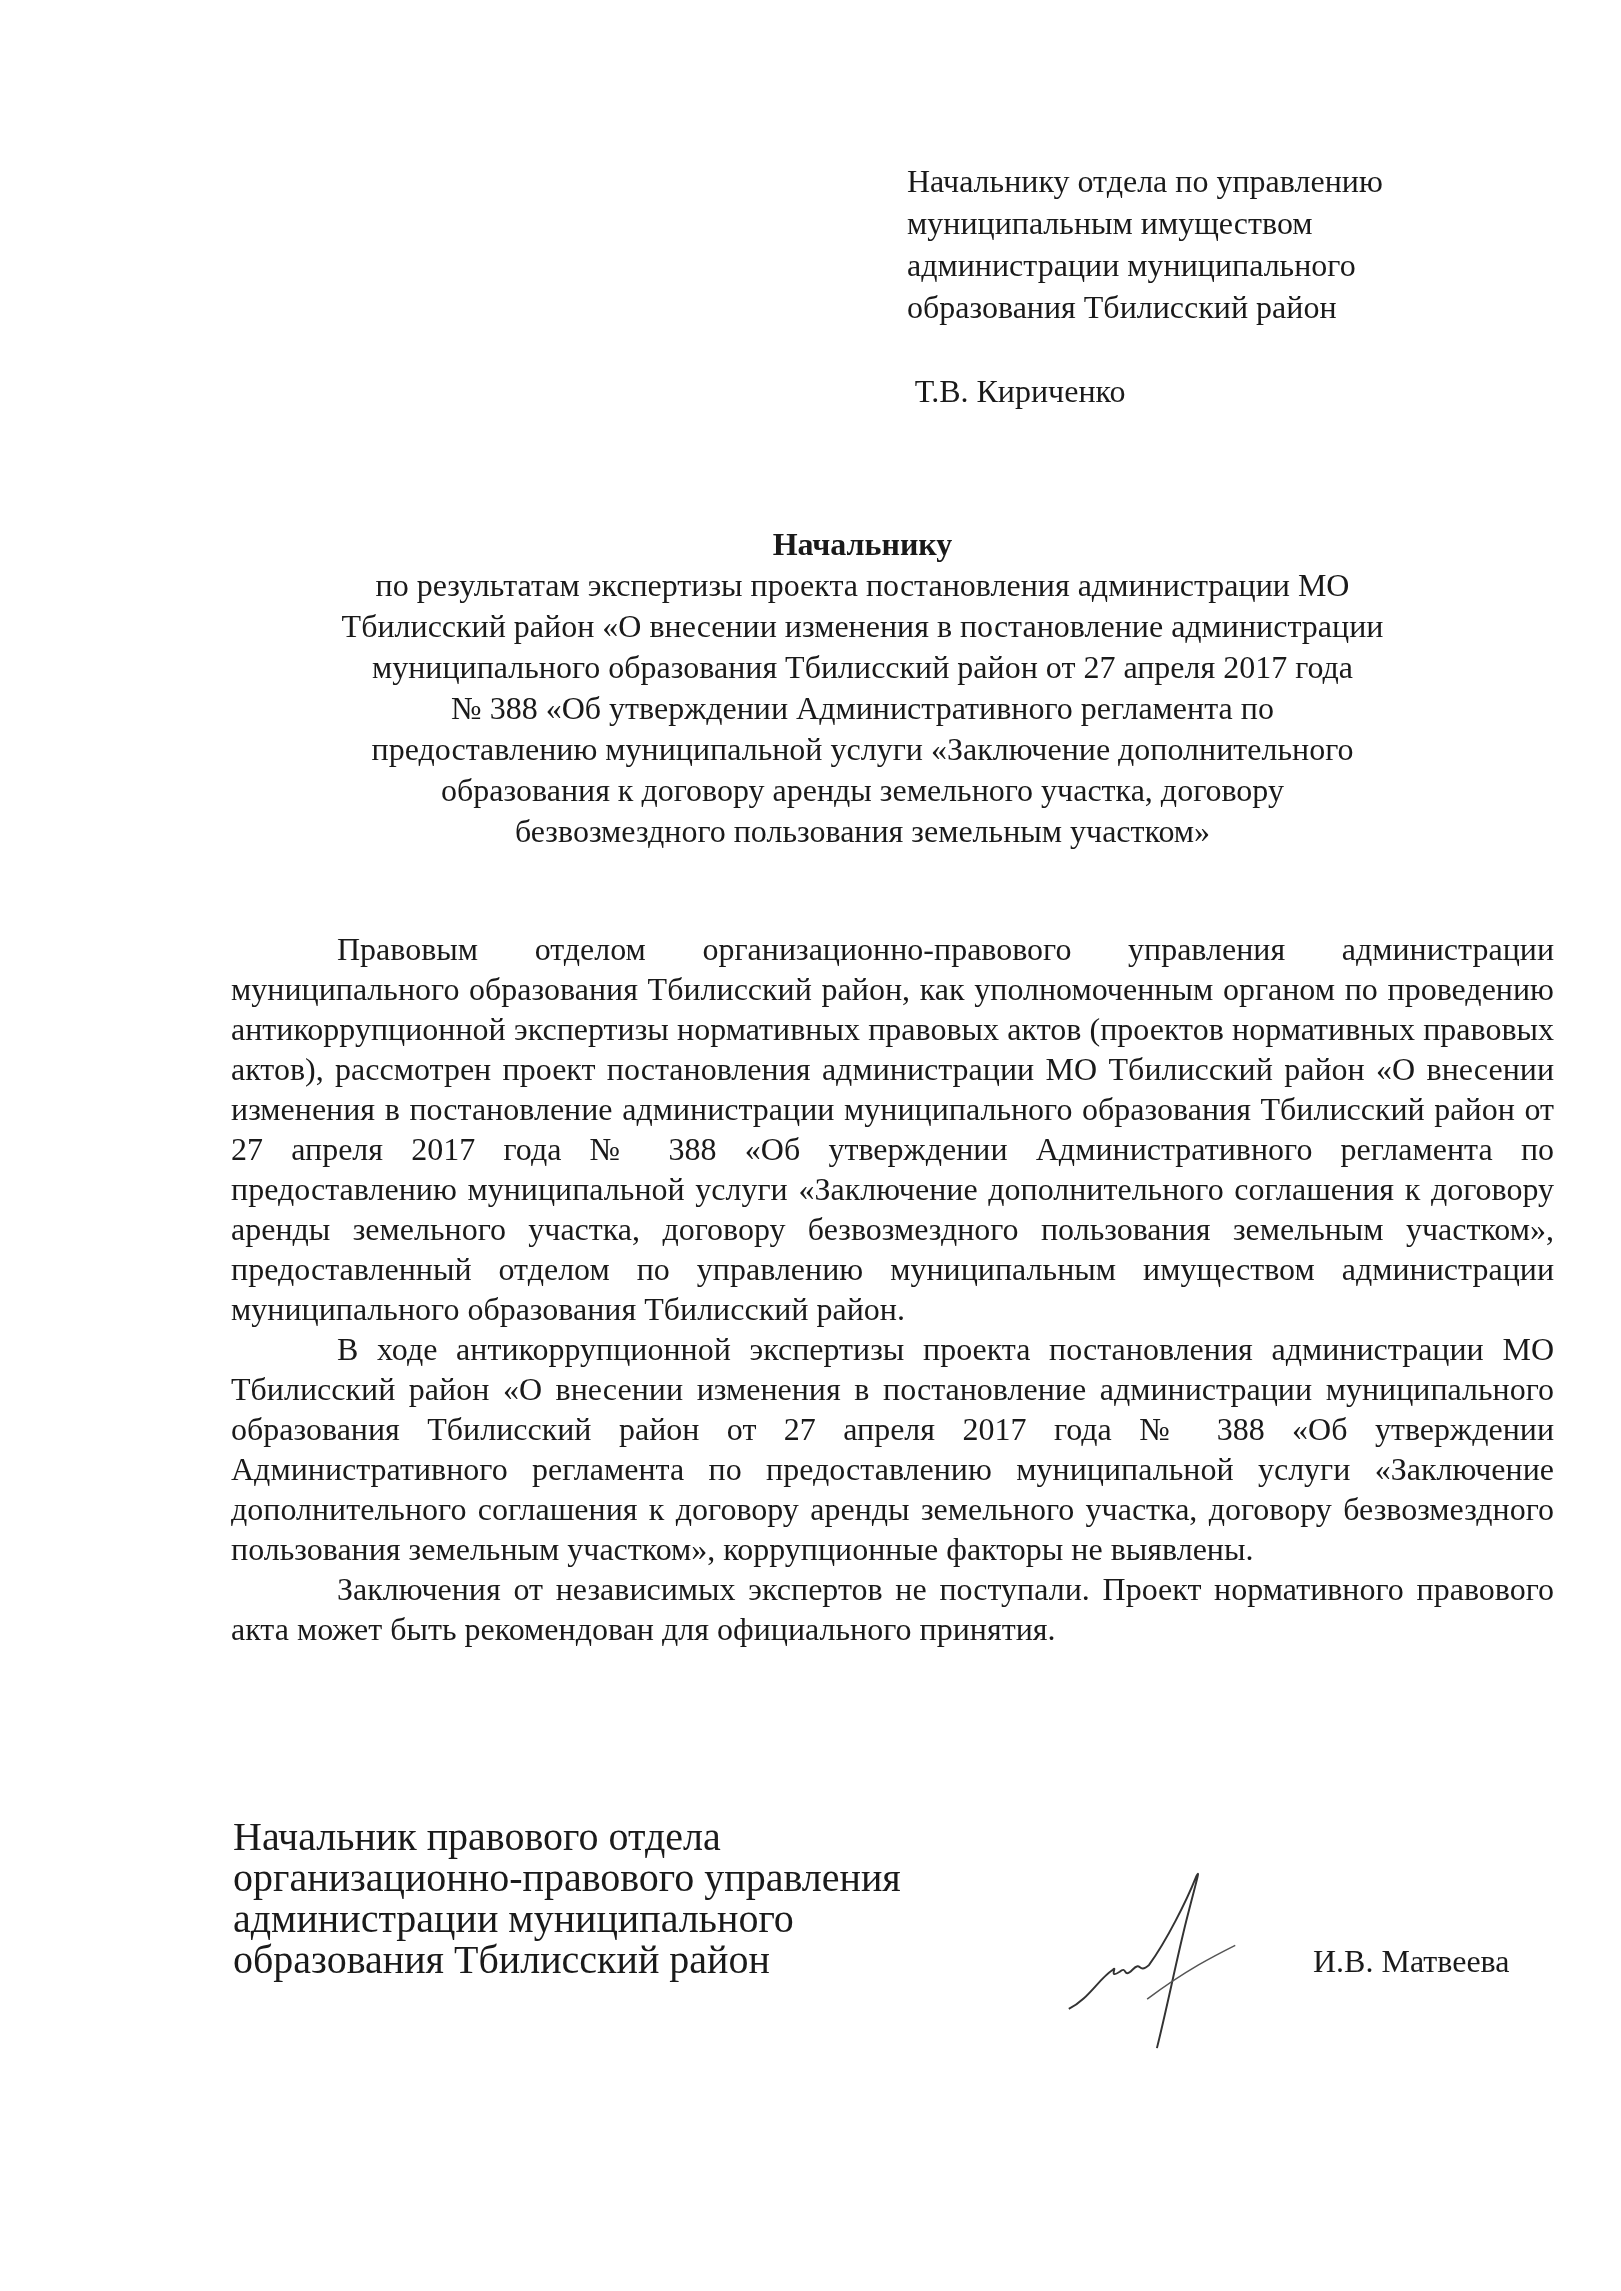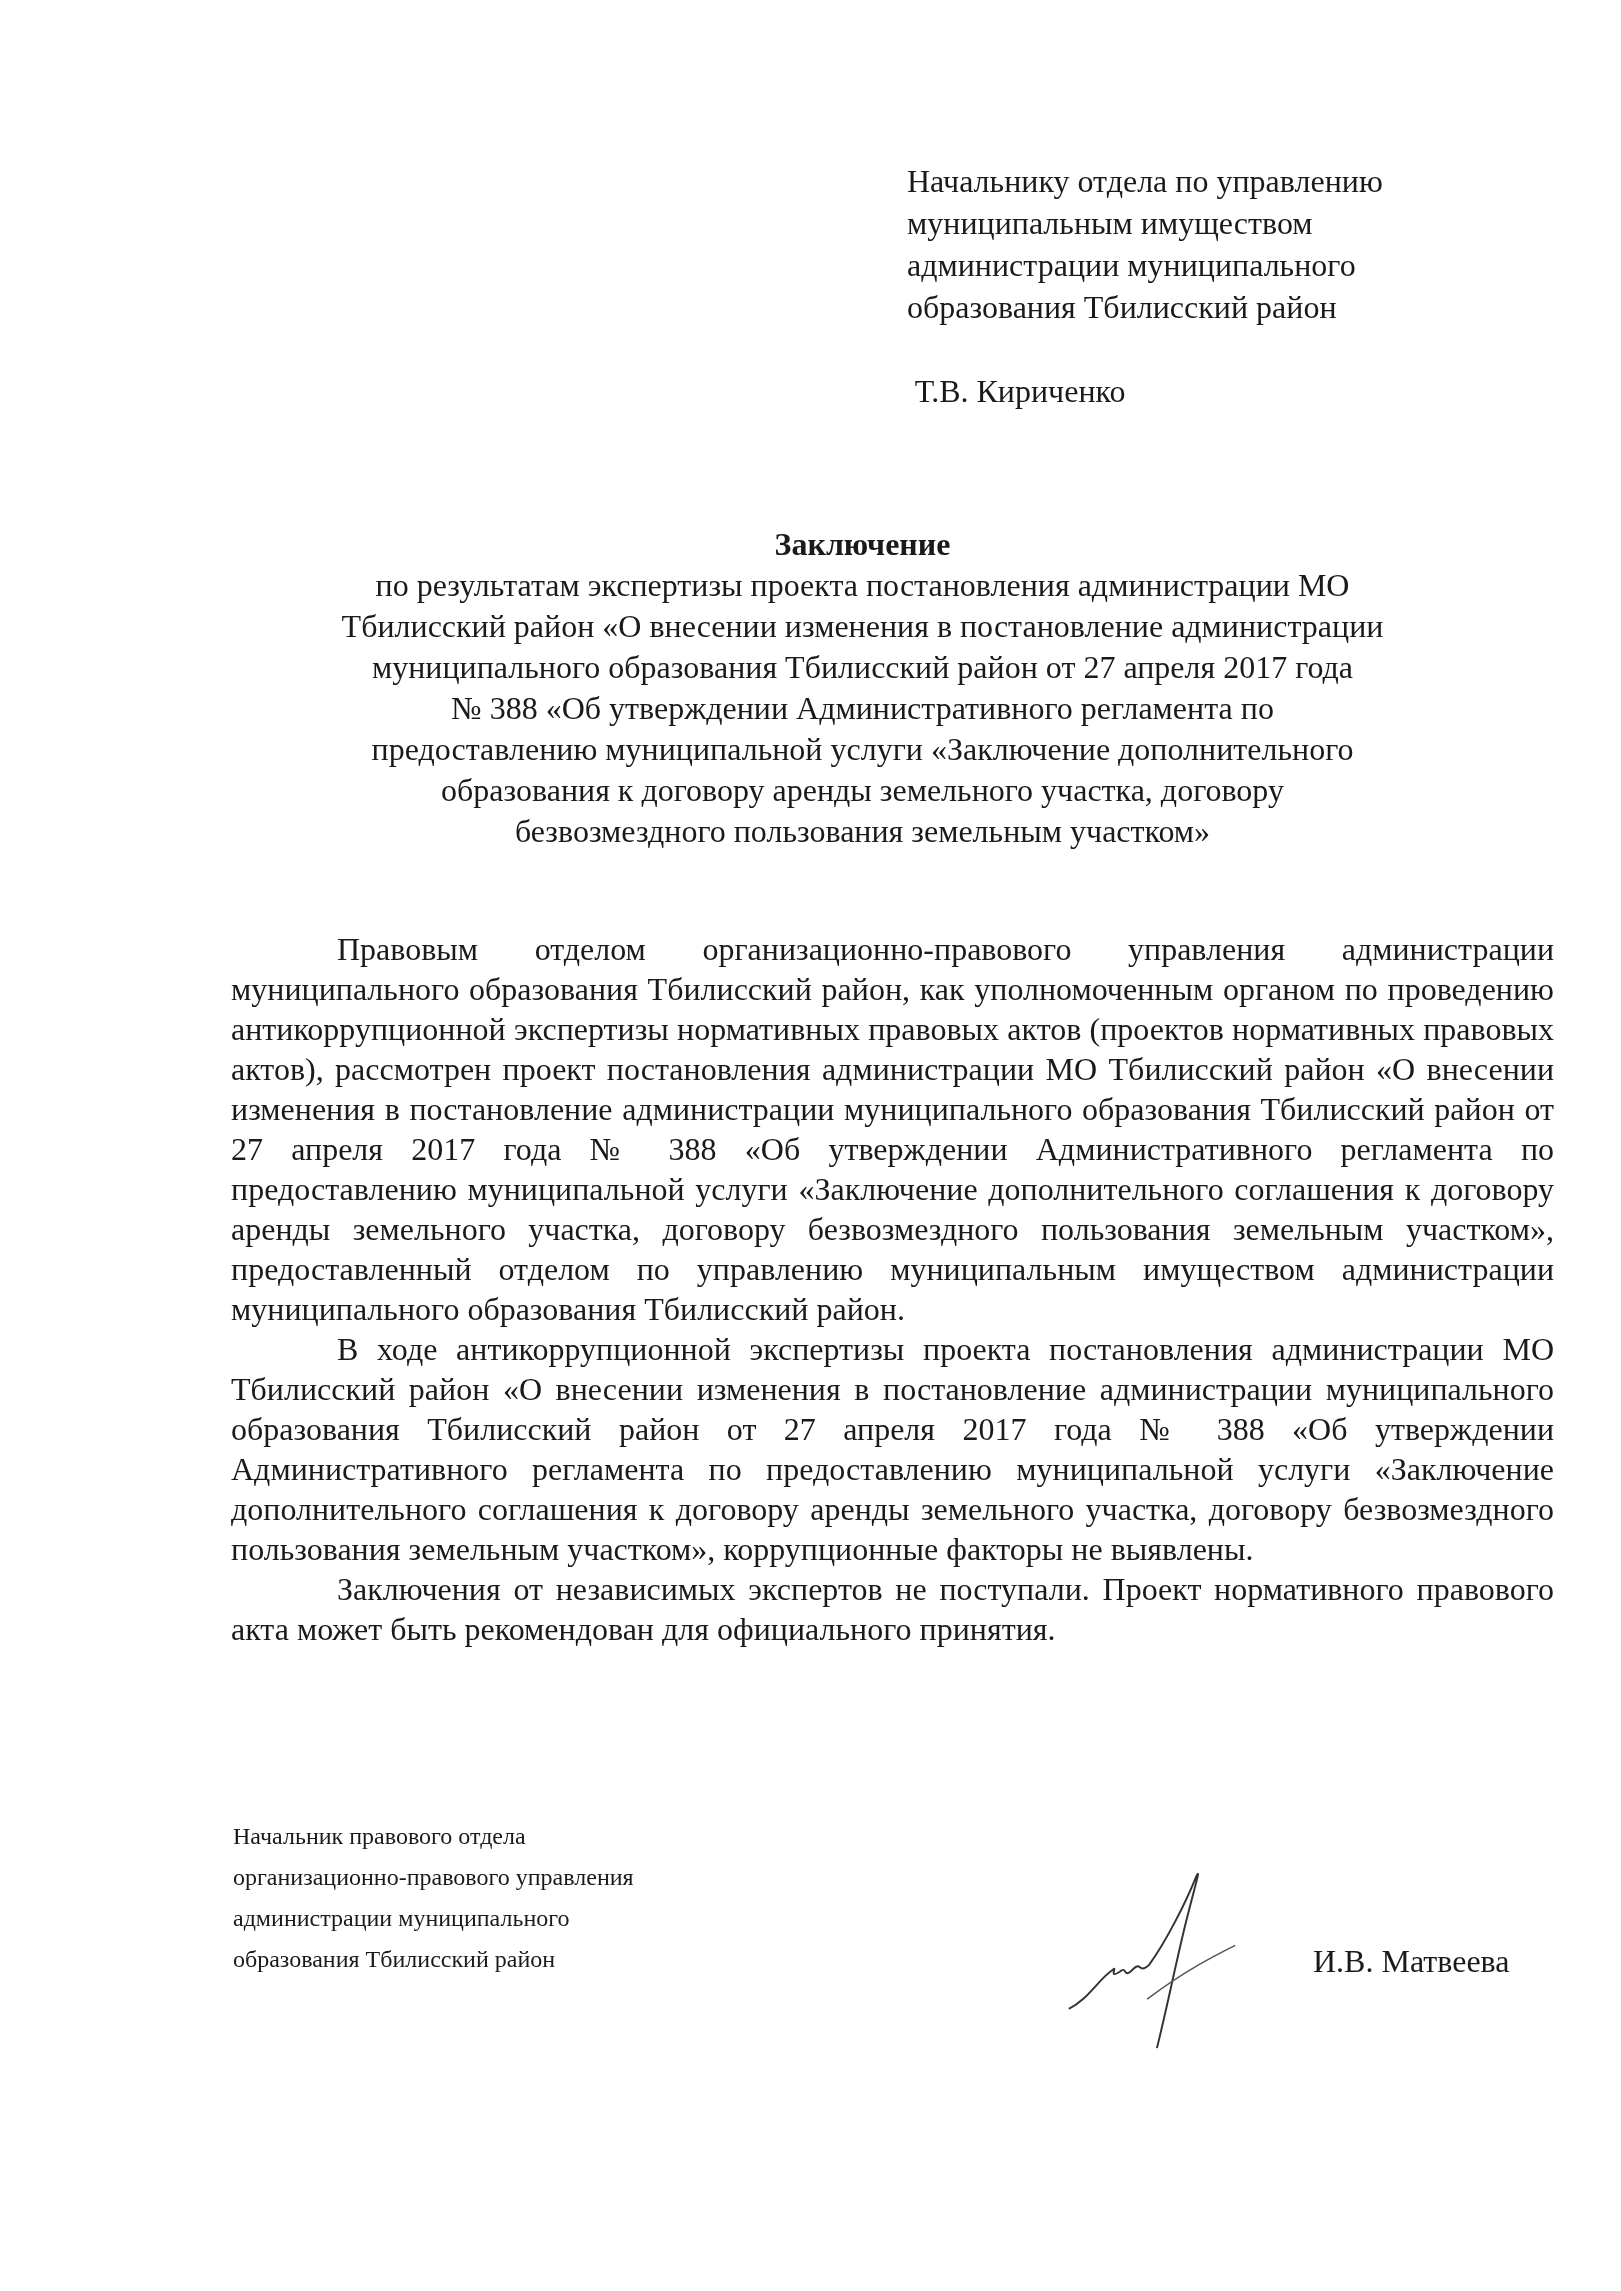--- a/index.html
+++ b/index.html
@@ -22,21 +22,21 @@
   .title-block .t1 { font-weight: bold; display: block; }
   .title-block .t2 { font-weight: bold; text-decoration: underline; display: block; }
   .title-block .sub { display: block; white-space: nowrap; }
   .body {
     position: absolute; left: 231px; top: 929px; width: 1323px;
     font-size: 32px; line-height: 40px; text-align: justify;
   }
   .body p { margin: 0; text-indent: 106px; }
   .signature-block {
     position: absolute; left: 233px; top: 1816px; width: 686px;
-    font-size: 24px; line-height: 41px;
+    font-size: 40px; line-height: 41px;
   }
   .signature-block .line { display: block; white-space: nowrap; }
   .signer-name {
     position: absolute; left: 1313px; top: 1941px; font-size: 32px; line-height: 41px; white-space: nowrap;
   }
   .signature-svg { position: absolute; left: 1059px; top: 1862px; width: 235px; height: 196px; }
 </style>
 </head>
 <body>
 
@@ -44,21 +44,21 @@
 
   <div class="addressee">
     <span class="line">Начальнику отдела по управлению</span>
     <span class="line">муниципальным имуществом</span>
     <span class="line">администрации муниципального</span>
     <span class="line">образования Тбилисский район</span>
     <span class="line name">Т.В. Кириченко</span>
   </div>
 
   <div class="title-block">
-    <span class="t1">Заключение</span>
+    <span class="t1">Начальнику</span>
     <span class="sub">по результатам экспертизы проекта постановления администрации МО</span>
     <span class="sub">Тбилисский район «О внесении изменения в постановление администрации</span>
     <span class="sub">муниципального образования Тбилисский район от 27 апреля 2017 года</span>
     <span class="sub">№ 388 «Об утверждении Административного регламента по</span>
     <span class="sub">предоставлению муниципальной услуги «Заключение дополнительного</span>
     <span class="sub">образования к договору аренды земельного участка, договору</span>
     <span class="sub">безвозмездного пользования земельным участком»</span>
   </div>
 
   <div class="body">

